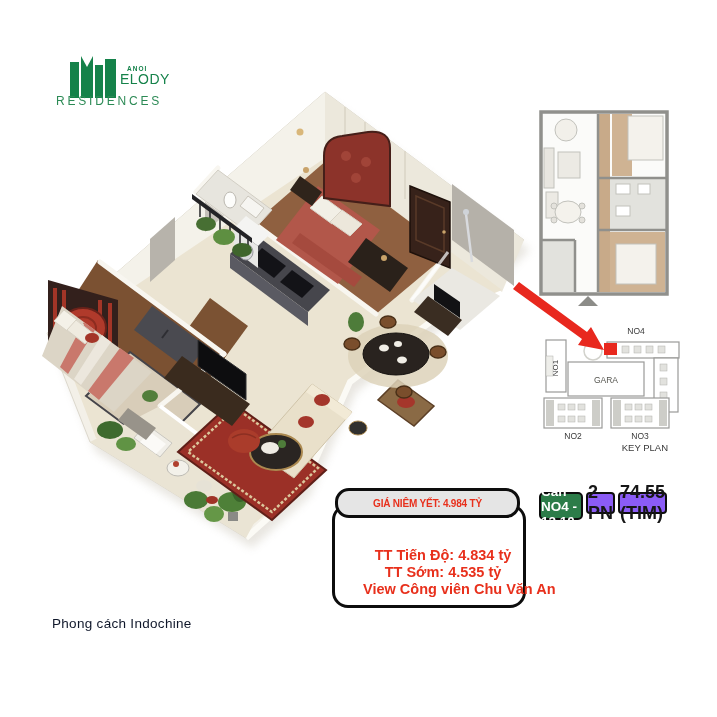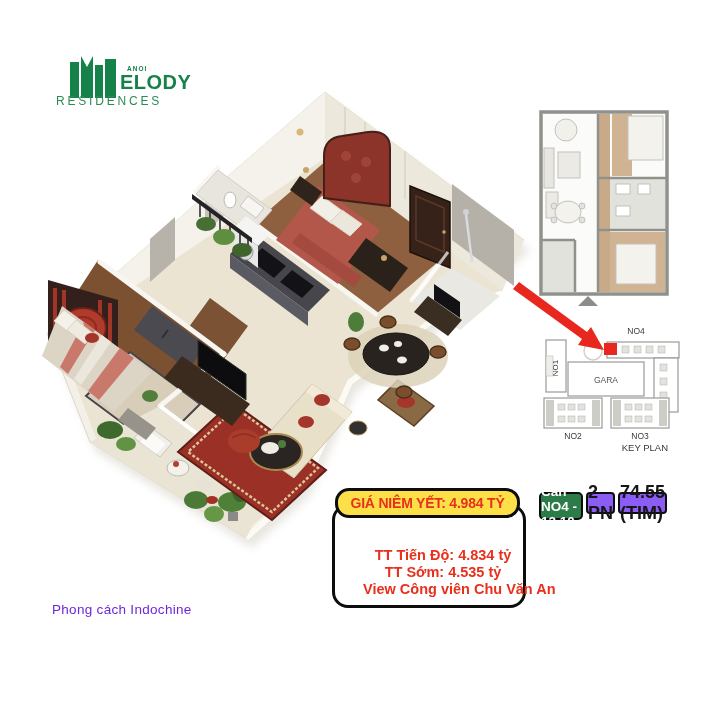--- a/index.html
+++ b/index.html
@@ -3,43 +3,43 @@
 <meta charset="utf-8">
 <style>
   html,body{margin:0;padding:0;background:#ffffff;}
   .stage{position:relative;width:717px;height:717px;background:#ffffff;overflow:hidden;
          font-family:"Liberation Sans","DejaVu Sans",sans-serif;}
   .scene{position:absolute;left:0;top:0;}
   
   .logo{position:absolute;left:70px;top:56px;width:130px;height:52px;color:#15824a;}
   .logo .bars{position:absolute;left:0;top:0;}
   .logo .l-small{position:absolute;left:57px;top:9px;font-size:6.5px;font-weight:bold;letter-spacing:1px;}
-  .logo .l-big{position:absolute;left:50px;top:15px;font-size:20px;font-weight:bold;letter-spacing:.5px;}
+  .logo .l-big{position:absolute;left:50px;top:15px;font-size:14px;font-weight:normal;letter-spacing:.5px;}
   .logo .l-sub{position:absolute;left:-14px;top:38px;font-size:12px;letter-spacing:2.8px;color:#2c8a55;}
   
   .price-box{position:absolute;left:331px;top:488px;width:196px;height:120px;}
   .price-main{position:absolute;left:1px;right:1px;top:16px;bottom:0;background:#fff;
               border:3px solid #0d0d0d;border-radius:16px;}
-  .price-head{position:absolute;left:4px;right:7px;top:0;height:24px;background:#fde047;
+  .price-head{position:absolute;left:4px;right:7px;top:0;height:24px;background:#e5e5e5;
               border:3px solid #0d0d0d;border-radius:14px;z-index:2;
               display:flex;align-items:center;justify-content:center;
-              font-size:14px;font-weight:bold;color:#e8301c;letter-spacing:-.2px;}
+              font-size:10px;font-weight:bold;color:#e8301c;letter-spacing:-.2px;}
   .price-lines{position:absolute;left:0;right:0;top:40px;text-align:center;color:#e8301c;
                font-weight:bold;font-size:14.5px;line-height:17px;}
   .price-lines .pl{white-space:nowrap;margin-left:28px;}
   
   .unit-table{position:absolute;left:539px;top:492px;width:128px;display:flex;flex-direction:row;gap:3px;}
   .unit-table .hd{height:24px;background:#2c7c49;border:2.5px solid #0d0d0d;border-radius:5px;
                   display:flex;align-items:center;justify-content:center;
                   color:#ffffff;font-weight:bold;font-size:13.5px;}
   .unit-table .rw{height:18px;background:#8b5cf6;border:2.5px solid #0d0d0d;border-radius:4px;
                   display:flex;align-items:center;justify-content:center;
                   color:#161616;font-weight:bold;font-size:18px;}
   
-  .caption{position:absolute;left:52px;top:602px;font-size:13.5px;color:#6d28d9;letter-spacing:.3px;}
+  .caption{position:absolute;left:52px;top:616px;font-size:13.5px;color:#0f172a;letter-spacing:.3px;}
   text{font-family:"Liberation Sans","DejaVu Sans",sans-serif;}
 </style>
 </head>
 <body>
 
 <div class="stage">
 
 <svg class="scene" width="717" height="717" viewBox="0 0 717 717">
   <defs>
     <filter id="soft" x="-20%" y="-20%" width="140%" height="140%">

